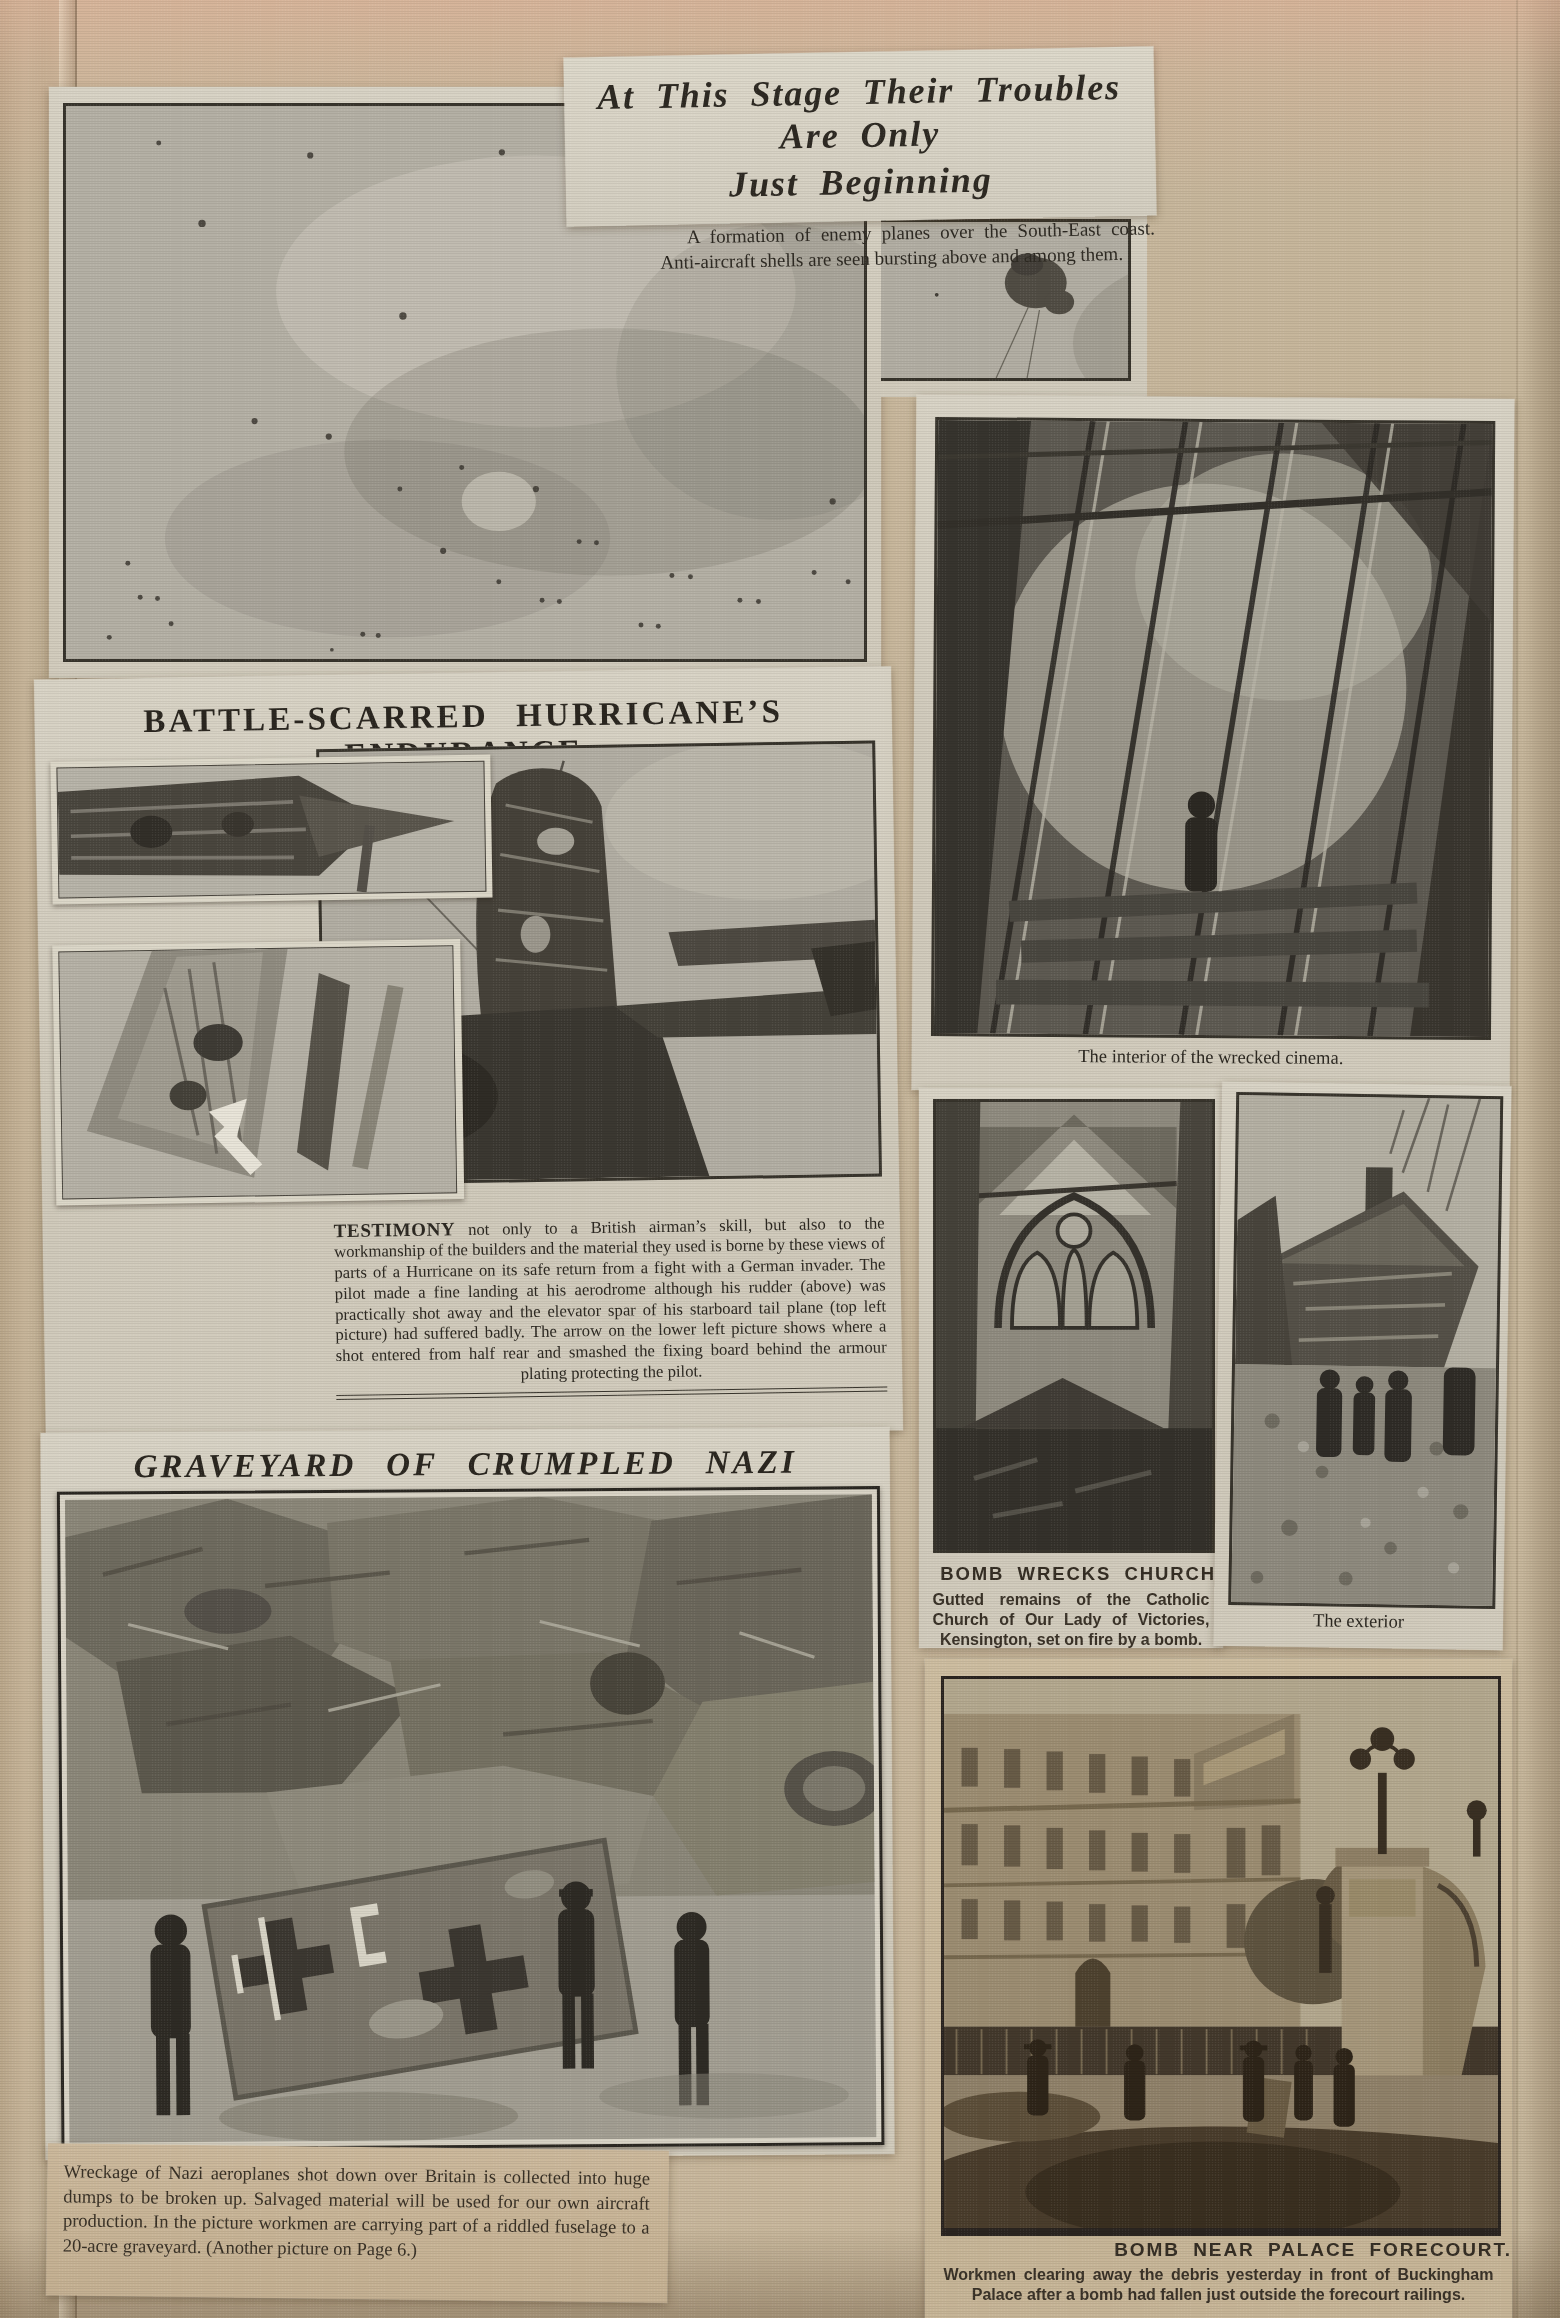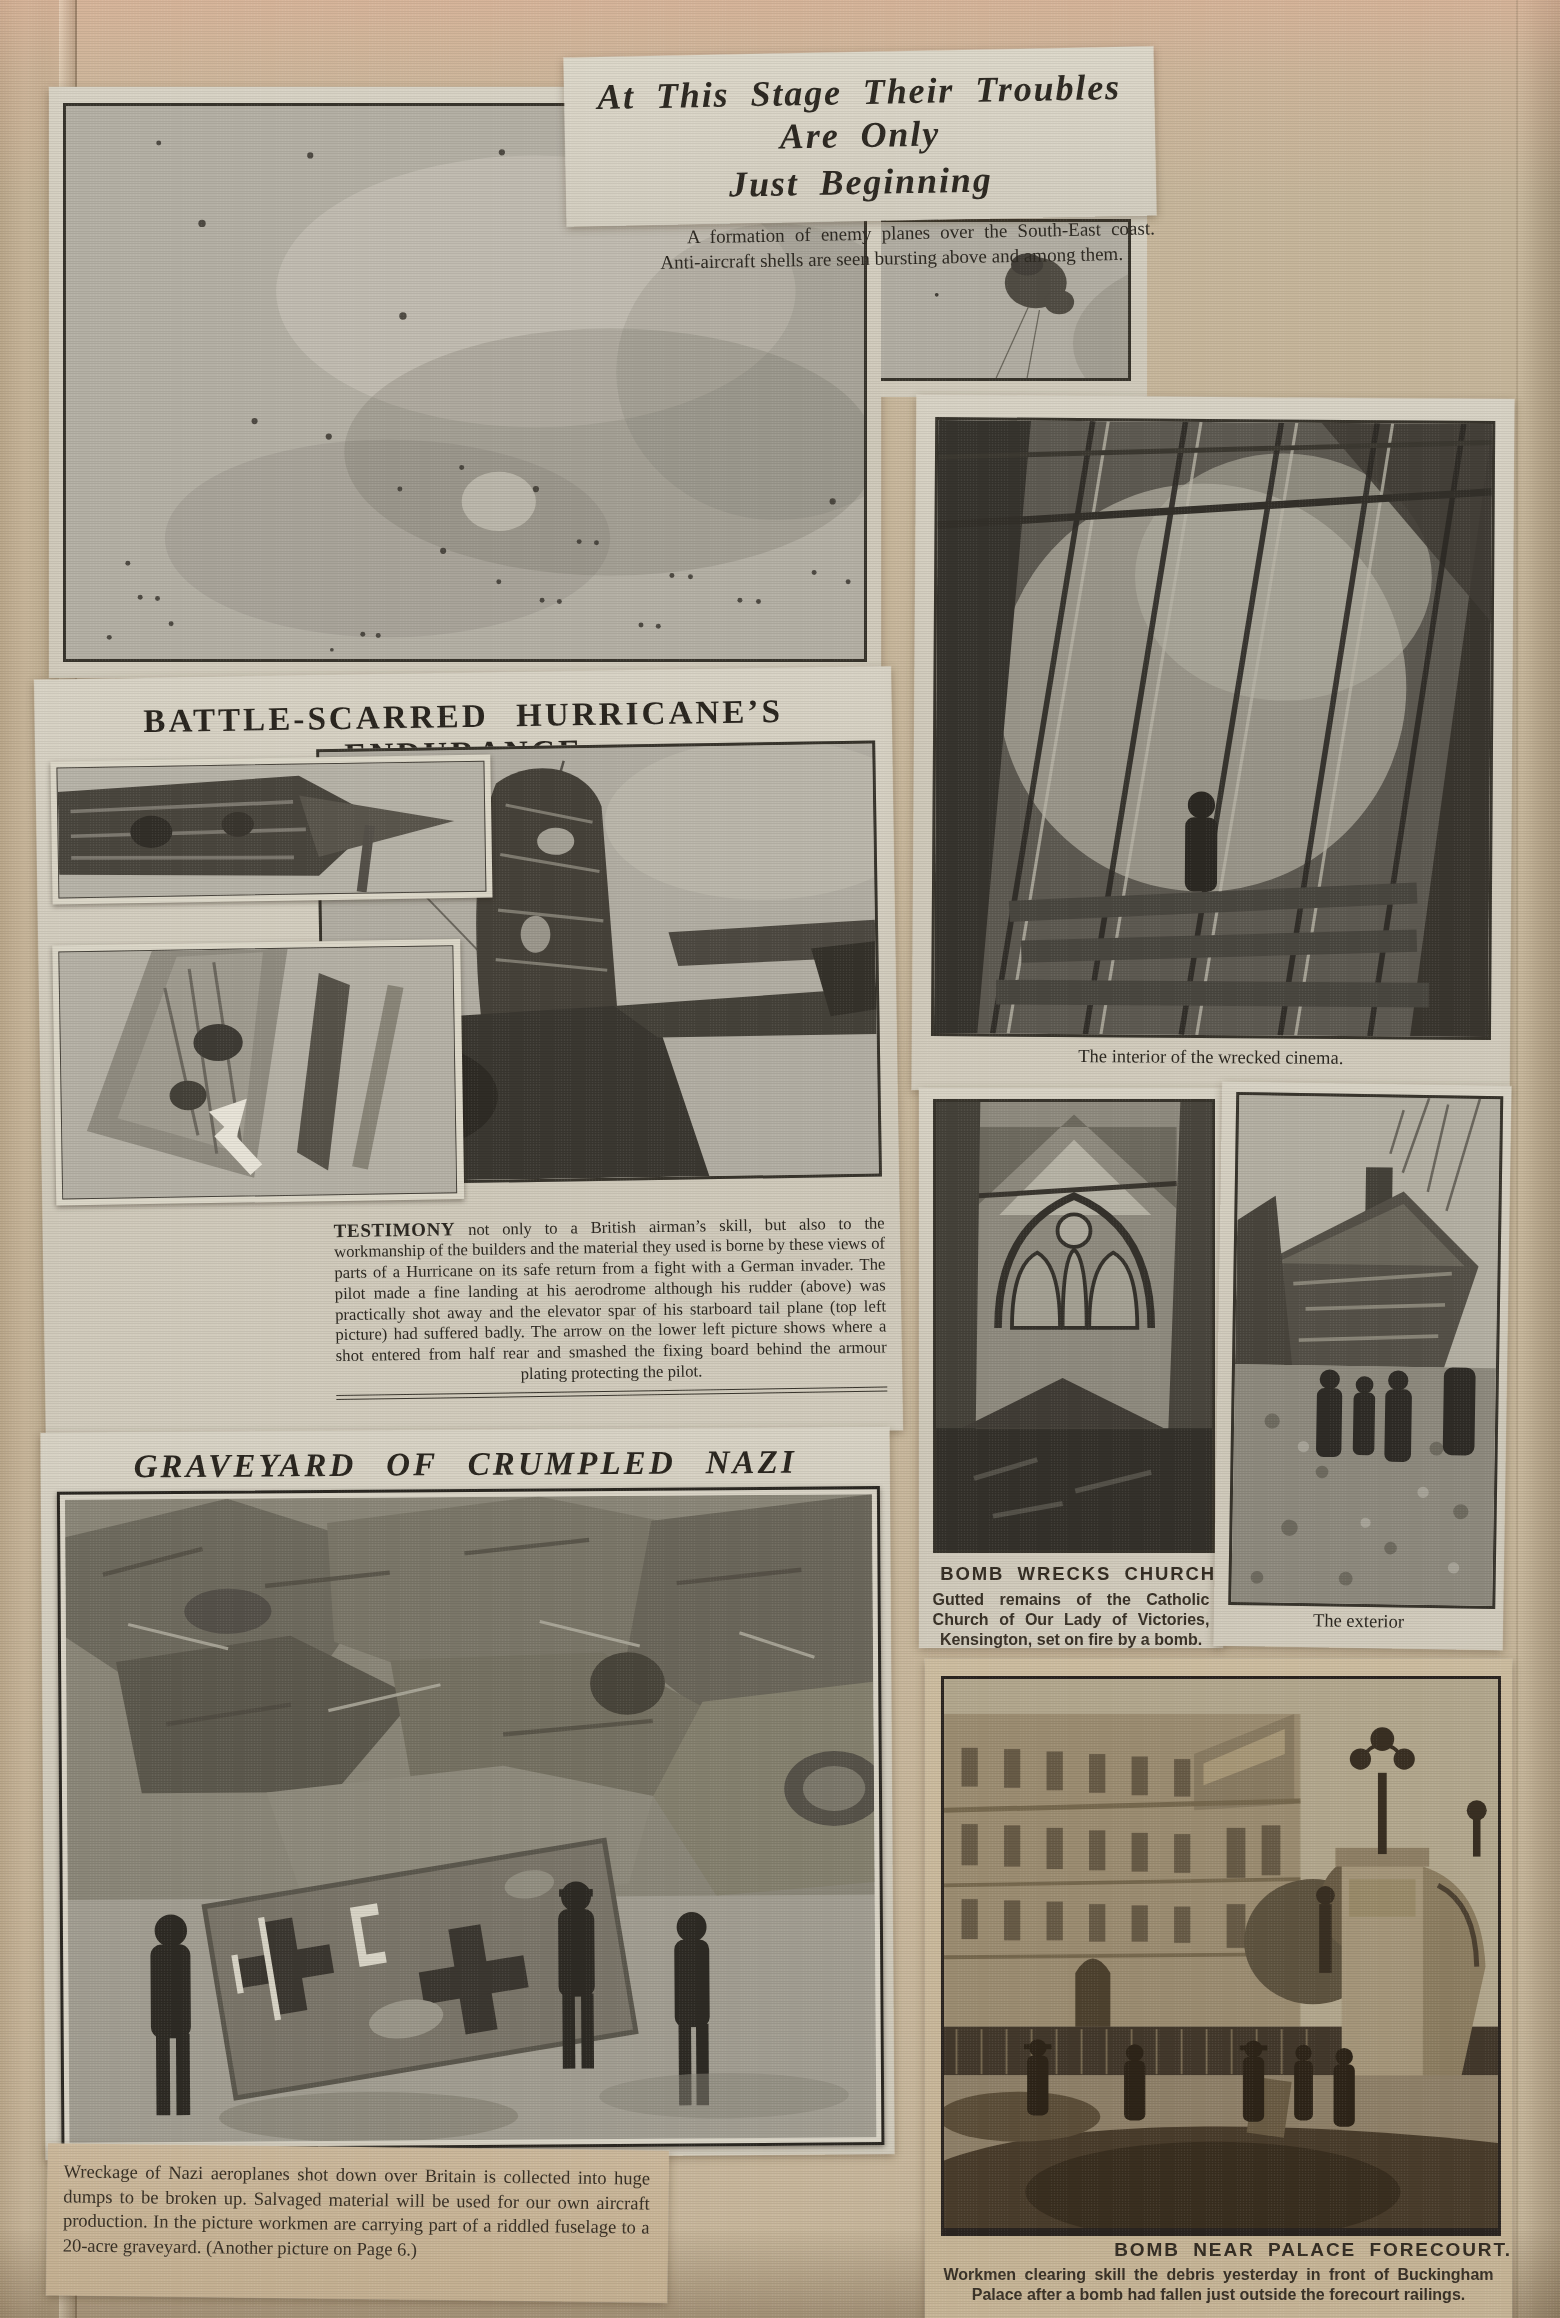--- a/index.html
+++ b/index.html
@@ -463,17 +463,17 @@
           <rect x="560" y="610" width="30" height="96" rx="10"></rect>
         <circle cx="640" cy="604" r="14"></circle>
           <rect x="623" y="616" width="34" height="100" rx="10"></rect>
         <rect x="128" y="584" width="44" height="8"></rect>
           <rect x="473" y="586" width="44" height="8"></rect>
       </g>
       <line x1="0" y1="882" x2="886" y2="882" stroke="#2b2520" stroke-width="8"></line>
     </svg>
   </div>
   <div class="sans-cap-title" style="position:absolute;left:0;right:0;top:580px;font-size:19px">BOMB NEAR PALACE FORECOURT.</div>
-  <div class="sans-cap-body" style="position:absolute;left:18.5px;right:18.5px;top:606px">Workmen clearing skill the debris yesterday in front of Buckingham Palace after a bomb had fallen just outside the forecourt railings.</div>
+  <div class="sans-cap-body" style="position:absolute;left:18.5px;right:18.5px;top:606px">Workmen clearing away the debris yesterday in front of Buckingham Palace after a bomb had fallen just outside the forecourt railings.</div>
 </div>
 
 <div class="page-grain"></div>
 
 
 </body></html>

